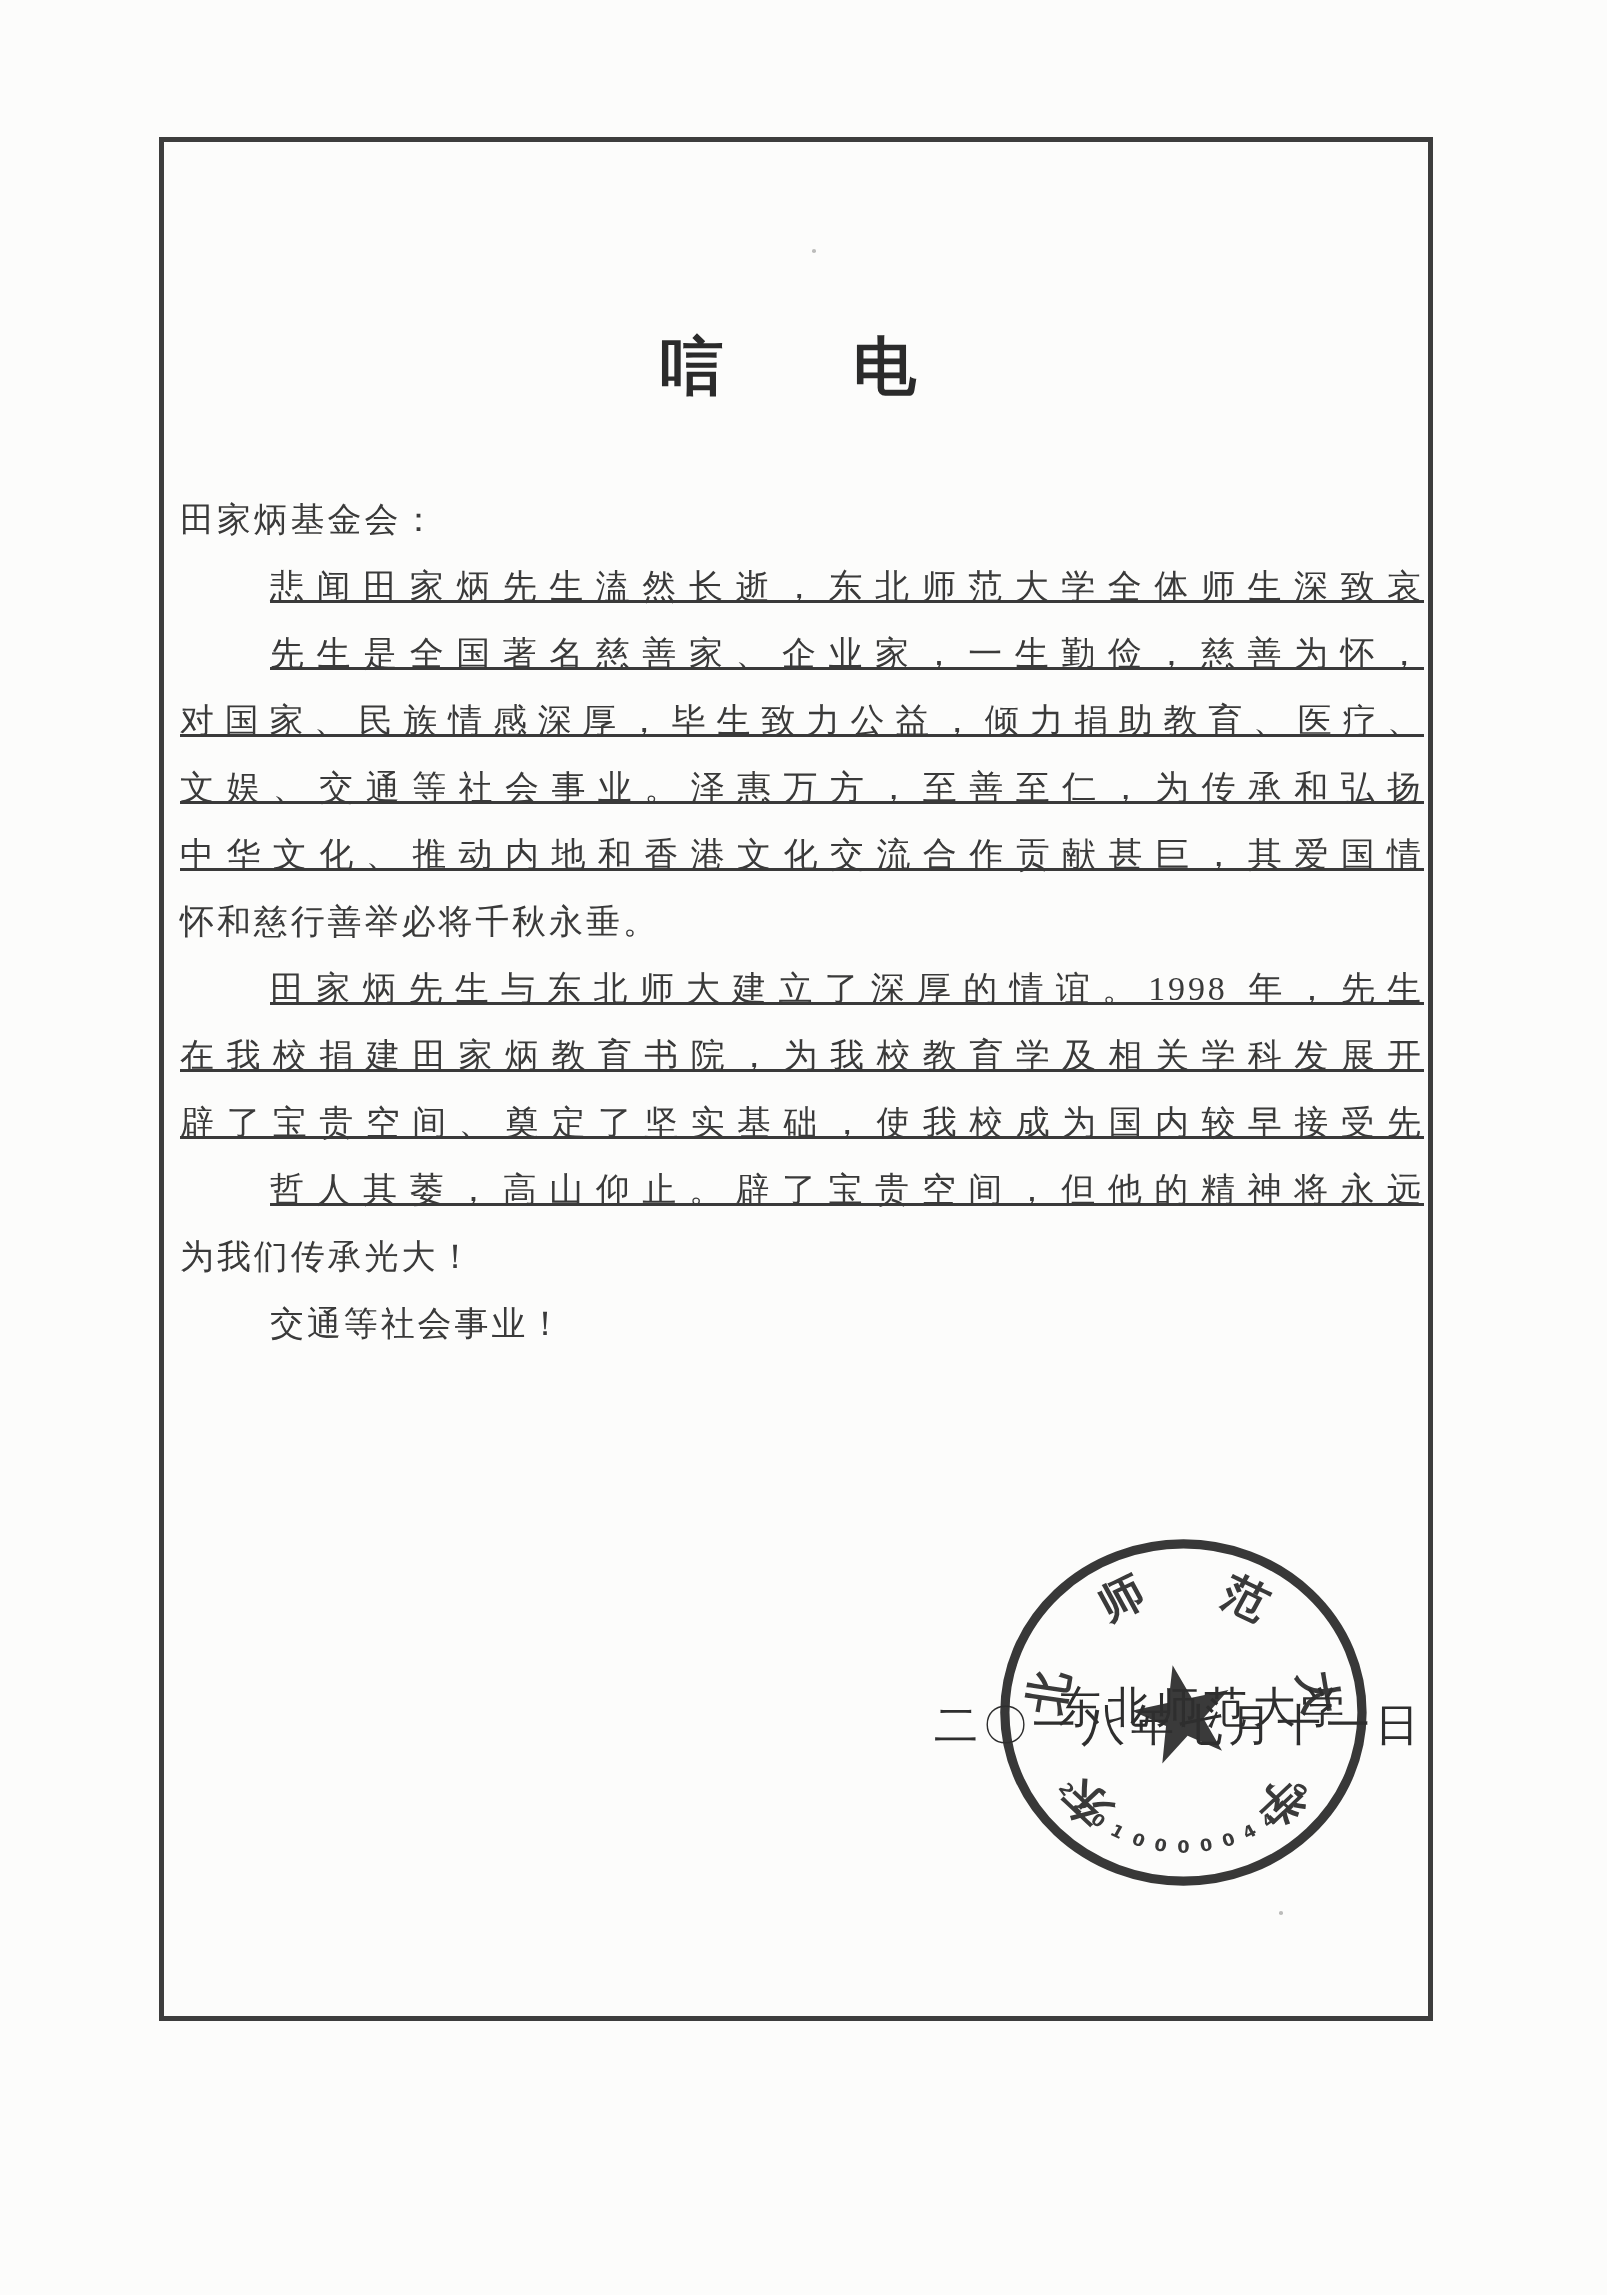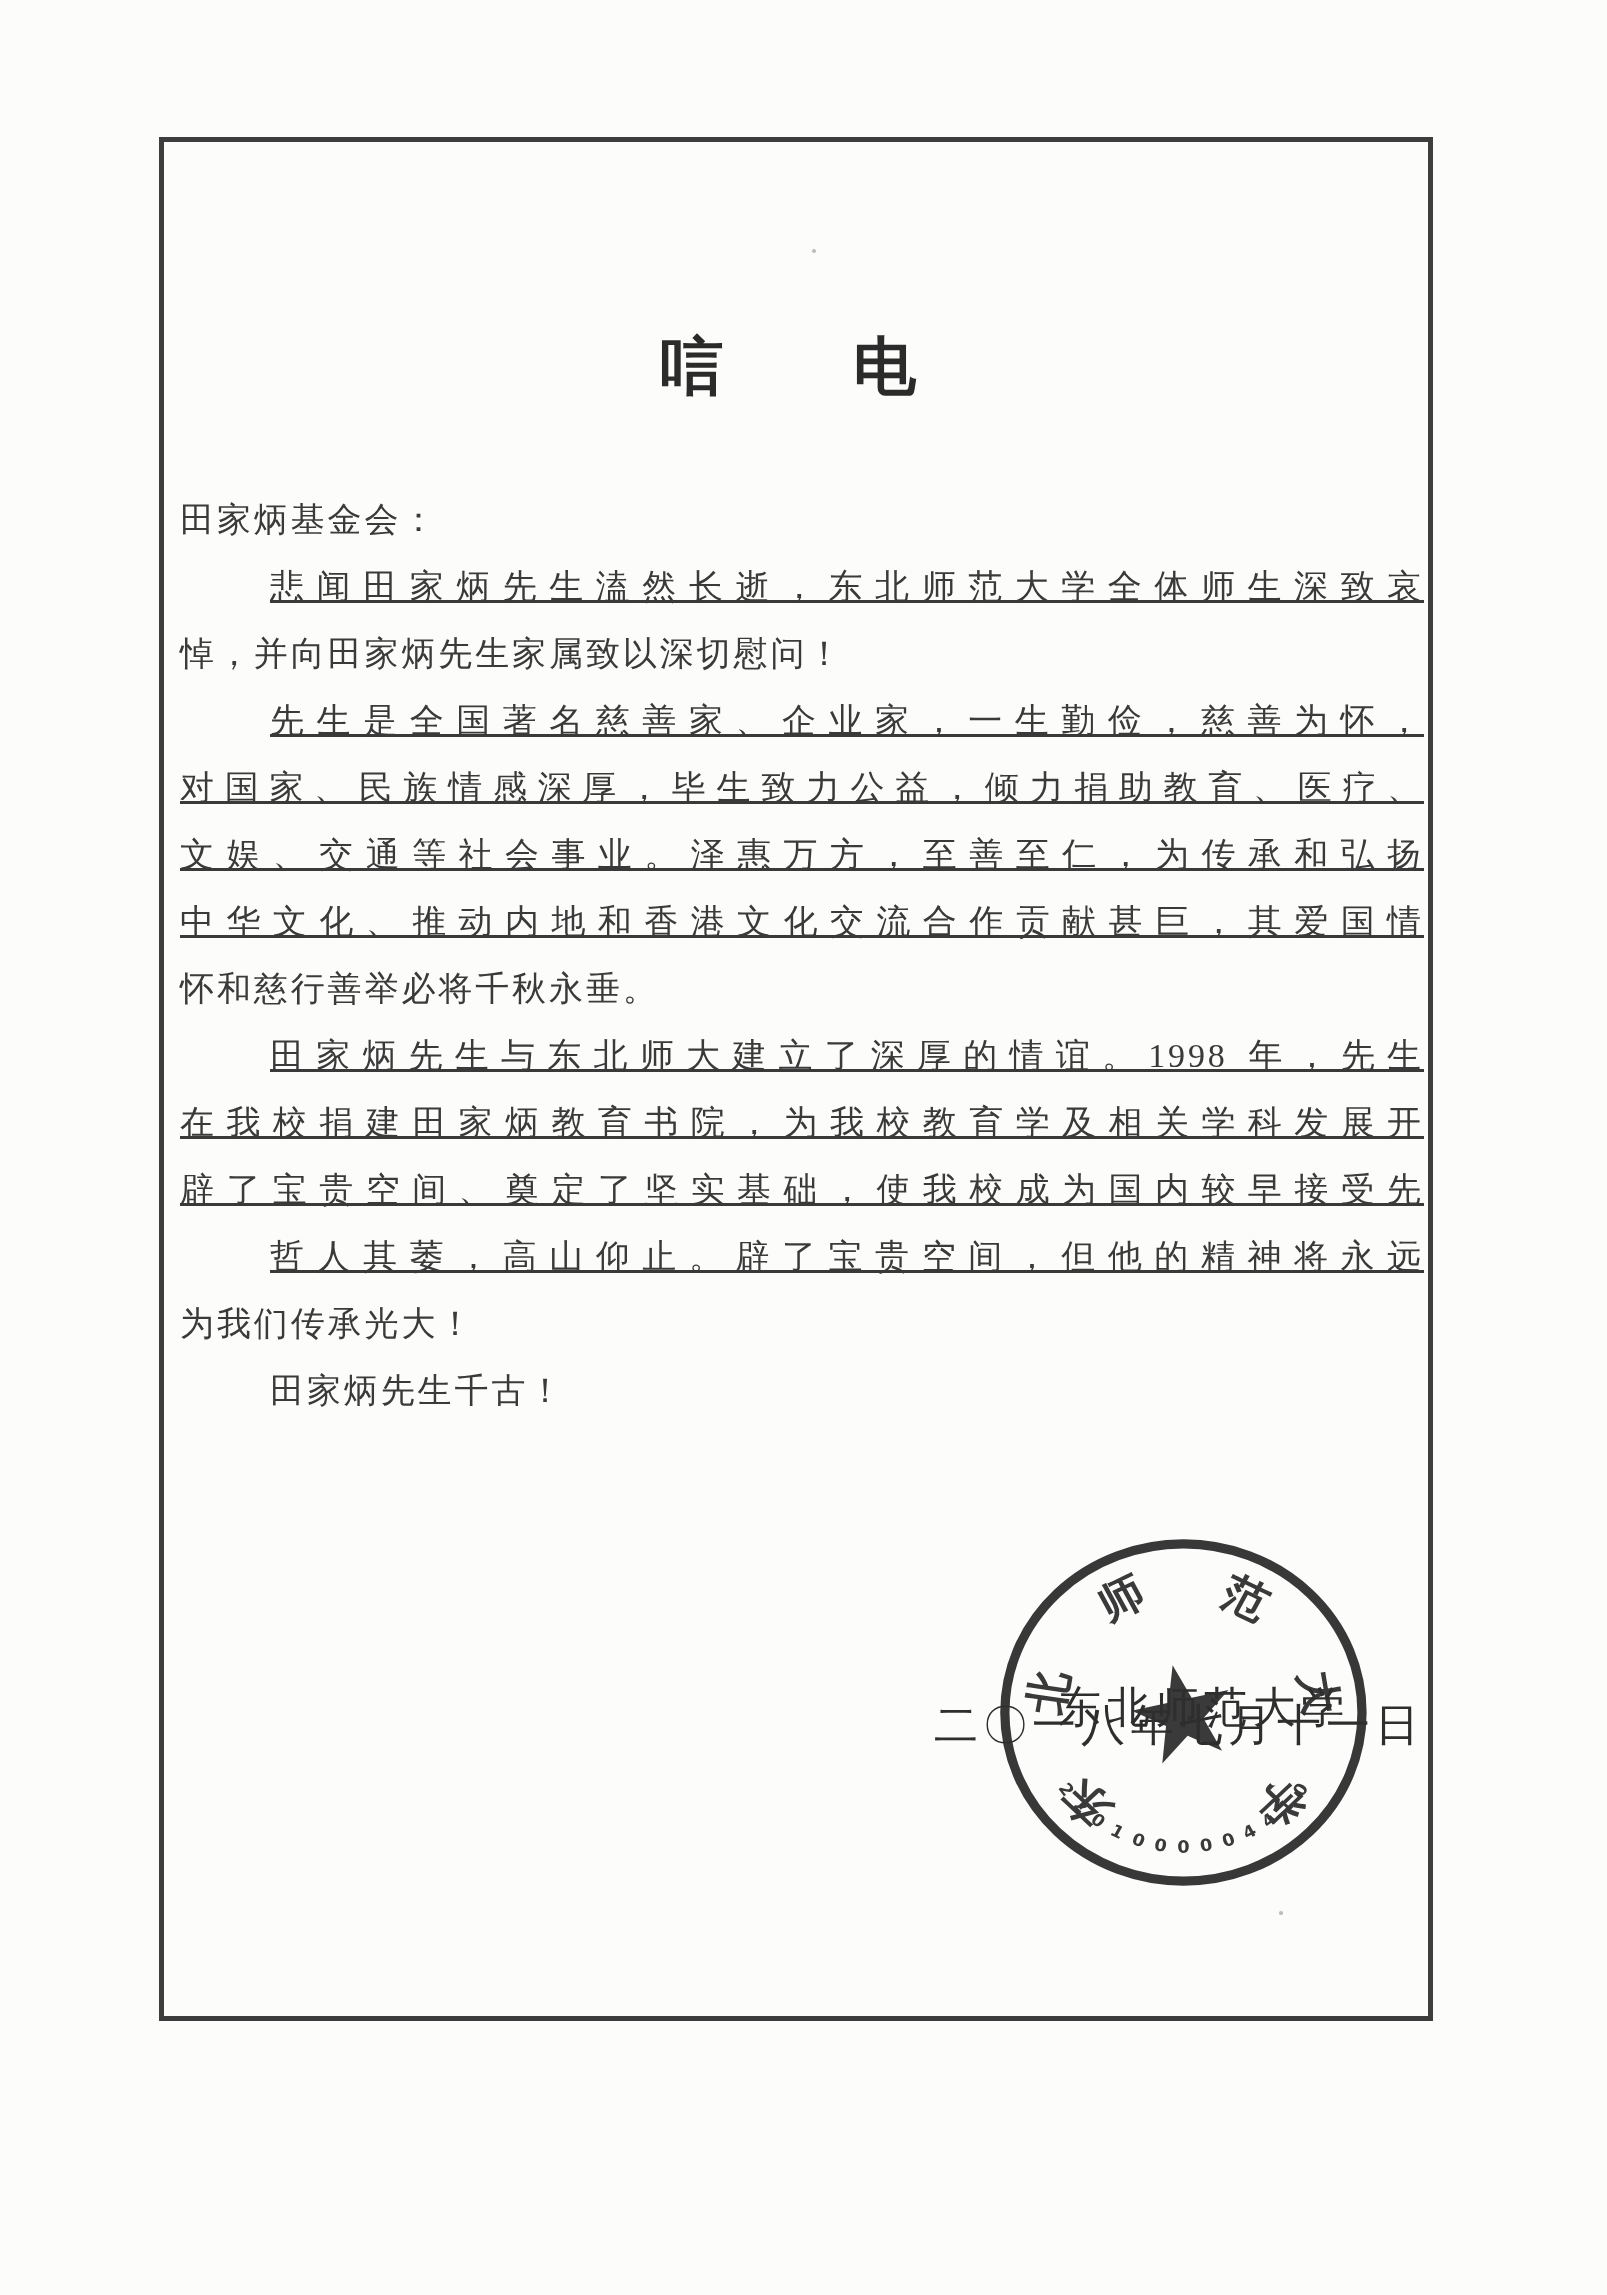--- a/index.html
+++ b/index.html
@@ -70,32 +70,31 @@
   <div class="frame"></div>
 
   <div class="title-row">
     <span>唁</span>
     <span>电</span>
   </div>
 
   <div class="body-lines" id="body-lines">
       <div class="body-line nofill">田家炳基金会：</div>
       <div class="body-line fill indent">悲闻田家炳先生溘然长逝，东北师范大学全体师生深致哀</div>
-      <div class="body-line nofill">悼，并向田家炳先生家属致以深切慰问！</div>
       <div class="body-line fill indent">先生是全国著名慈善家、企业家，一生勤俭，慈善为怀，</div>
       <div class="body-line fill">对国家、民族情感深厚，毕生致力公益，倾力捐助教育、医疗、</div>
       <div class="body-line fill">文娱、交通等社会事业。泽惠万方，至善至仁，为传承和弘扬</div>
       <div class="body-line fill">中华文化、推动内地和香港文化交流合作贡献甚巨，其爱国情</div>
       <div class="body-line nofill">怀和慈行善举必将千秋永垂。</div>
       <div class="body-line fill indent">田家炳先生与东北师大建立了深厚的情谊。1998 年，先生</div>
       <div class="body-line fill">在我校捐建田家炳教育书院，为我校教育学及相关学科发展开</div>
       <div class="body-line fill">辟了宝贵空间、奠定了坚实基础，使我校成为国内较早接受先</div>
       <div class="body-line fill indent">哲人其萎，高山仰止。辟了宝贵空间，但他的精神将永远</div>
       <div class="body-line nofill">为我们传承光大！</div>
-      <div class="body-line nofill indent">田家炳先生千古！</div>
+      <div class="body-line nofill indent">交通等社会事业！</div>
     </div>
 
   <svg class="seal-svg" viewBox="1380 2130 560 530">
     <ellipse cx="1655" cy="2395" rx="250" ry="236" fill="none" stroke="#383838" stroke-width="13"></ellipse>
     <path d="M0,-70 L15.9,-21.8 L66.6,-21.6 L25.7,8.3 L41.1,56.6 L0,27 L-41.1,56.6 L-25.7,8.3 L-66.6,-21.6 L-15.9,-21.8 Z" transform="translate(1655,2400) rotate(-12) scale(1.04)" fill="#3a3a3a"></path>
     <g id="seal-arc-text" transform="translate(1655,2395) scale(1,0.94)" font-size="64" font-weight="bold" text-anchor="middle">
         <text transform="rotate(-135) translate(0,-192)" dominant-baseline="central">东</text>
         <text transform="rotate(-81) translate(0,-192)" dominant-baseline="central">北</text>
         <text transform="rotate(-27) translate(0,-192)" dominant-baseline="central">师</text>
         <text transform="rotate(27) translate(0,-192)" dominant-baseline="central">范</text>

